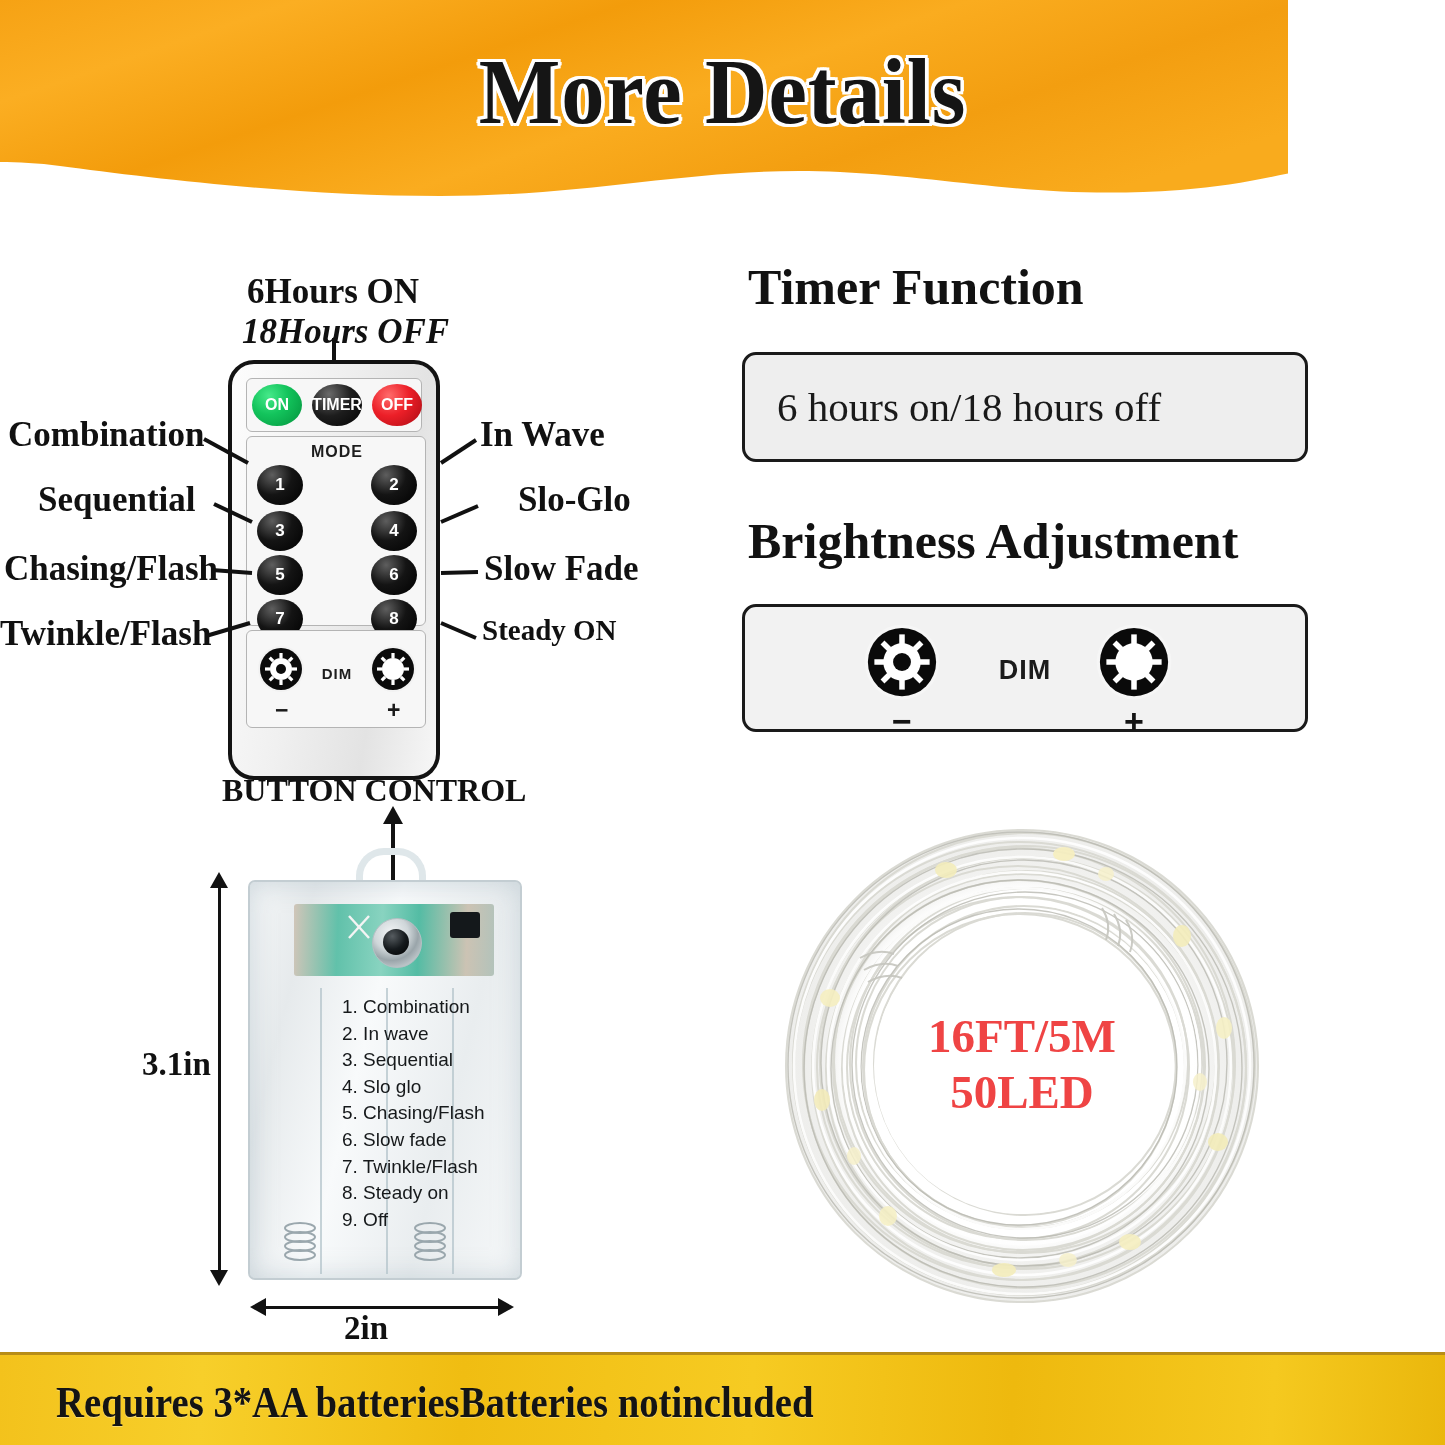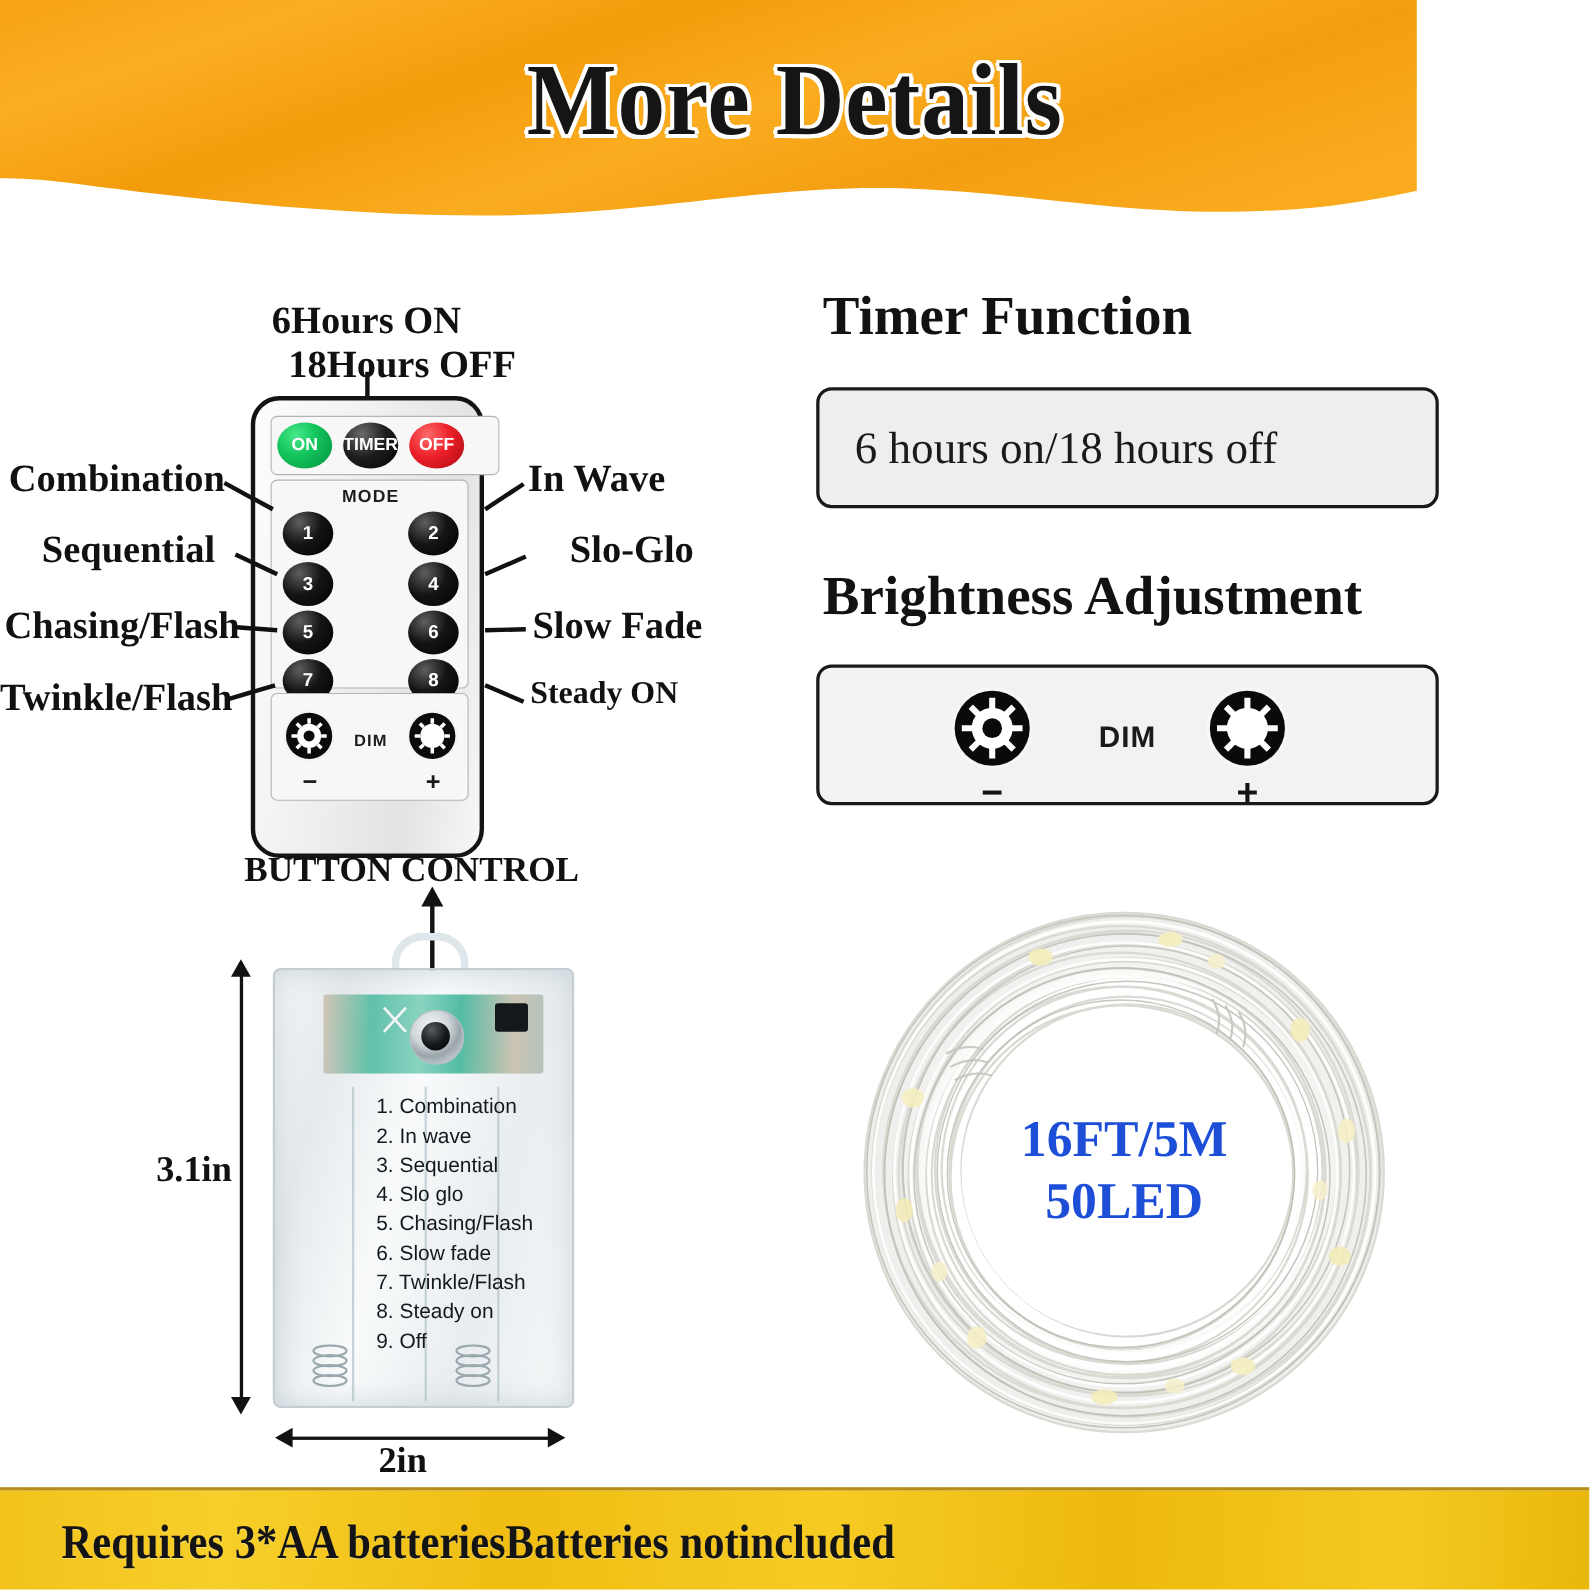--- a/index.html
+++ b/index.html
@@ -49,21 +49,21 @@
   #remote-wrap{position:absolute;left:228px;top:360px;width:212px;height:420px;}
   #remote-body{position:absolute;left:0;top:0;width:212px;height:420px;
       background:linear-gradient(100deg,#fdfdfd 0%,#f0f0f0 40%,#e3e3e3 72%,#f7f7f7 100%);
       border:4px solid #131313;border-radius:26px;box-sizing:border-box;}
   #remote-shadow{position:absolute;left:5px;top:7px;width:212px;height:420px;border-radius:26px;
       background:#0d0d0d;z-index:-1;}
   #remote-leader{position:absolute;left:104px;top:-22px;width:4px;height:22px;background:#111;}
 
   .panel{position:absolute;background:#f7f7f7;border:1.6px solid #b4b4b4;border-radius:6px;
       box-sizing:border-box;}
-  #panel-top{left:14px;top:14px;width:208px;height:54px;}
+  #panel-top{left:14px;top:14px;width:176px;height:54px;}
   #panel-mode{left:14px;top:72px;width:180px;height:190px;}
   #panel-dim{left:14px;top:266px;width:180px;height:98px;}
 
   .rbtn{position:absolute;border-radius:50%;display:flex;align-items:center;justify-content:center;
       font-family:"Liberation Sans",sans-serif;font-weight:bold;color:#fff;}
   .rbtn.top{width:50px;height:42px;top:5px;font-size:16px;}
   .btn-on{left:5px;background:radial-gradient(circle at 34% 28%,#46e98a 0%,#13c45c 42%,#03913c 100%);}
   .btn-timer{left:65px;background:radial-gradient(circle at 34% 24%,#6a6a6a 0%,#1d1d1d 48%,#020202 100%);font-size:13px;}
   .btn-off{left:125px;background:radial-gradient(circle at 34% 28%,#ff6b6b 0%,#ec1f28 45%,#a90b13 100%);}
 
@@ -126,21 +126,21 @@
   #dim-h-left{position:absolute;left:250px;top:1298px;width:0;height:0;
       border-top:9px solid transparent;border-bottom:9px solid transparent;border-right:16px solid #121212;}
   #dim-h-right{position:absolute;left:498px;top:1298px;width:0;height:0;
       border-top:9px solid transparent;border-bottom:9px solid transparent;border-left:16px solid #121212;}
   #dim-h-label{position:absolute;left:344px;top:1310px;font-size:33px;font-weight:bold;color:#111;
       font-family:"Liberation Serif",serif;}
 
   
   #coil-wrap{position:absolute;left:768px;top:812px;width:508px;height:508px;}
   #coil-text{position:absolute;left:0;top:196px;width:508px;text-align:center;
-      font-family:"Liberation Serif",serif;font-weight:bold;font-size:47px;color:#1d4ed8;
+      font-family:"Liberation Serif",serif;font-weight:bold;font-size:47px;color:#ef4444;
       line-height:56px;}
 
   
   #footer-banner{position:absolute;left:0;top:1352px;width:1445px;height:93px;
       background:linear-gradient(93deg,#f3c21c 0%,#f7cf2a 14%,#f0bd12 32%,#f6cb22 52%,#eeb90e 70%,#f5c91f 88%,#eab70c 100%);
       border-top:3px solid #b88d17;}
   #footer-text{position:absolute;left:56px;top:50%;transform:translateY(-50%) scaleX(0.88);
       transform-origin:left center;font-family:"Liberation Serif",serif;font-weight:bold;
       font-size:44px;color:#141414;white-space:nowrap;
       text-shadow:0 1px 0 rgba(255,255,255,.35);}
@@ -159,21 +159,21 @@
         <stop offset="78%" stop-color="#F39E10"></stop>
         <stop offset="100%" stop-color="#F9AB1D"></stop>
       </linearGradient>
     </defs>
     <path d="M0,0 L1445,0 L1445,158 C1340,150 1290,182 1180,190 C1040,200 960,178 840,172 C700,165 600,196 440,196 C300,196 150,178 60,166 C38,163 18,162 0,162 Z" fill="url(#og)"></path>
   </svg>
   <div id="header-title">More Details</div>
 </div>
 
 <div class="callout" style="left:247px;top:272px;font-size:35px;">6Hours ON</div>
-<div class="callout" style="left:262px;top:312px;font-size:35px;">18Hours OFF</div>
+<div class="callout" style="left:242px;top:312px;font-size:35px;font-style:italic;">18Hours OFF</div>
 
 <div id="remote-wrap">
   <div id="remote-shadow"></div>
   <div id="remote-leader"></div>
   <div id="remote-body">
 
     <div class="panel" id="panel-top">
       <div class="rbtn top btn-on">ON</div>
       <div class="rbtn top btn-timer">TIMER</div>
       <div class="rbtn top btn-off">OFF</div>

